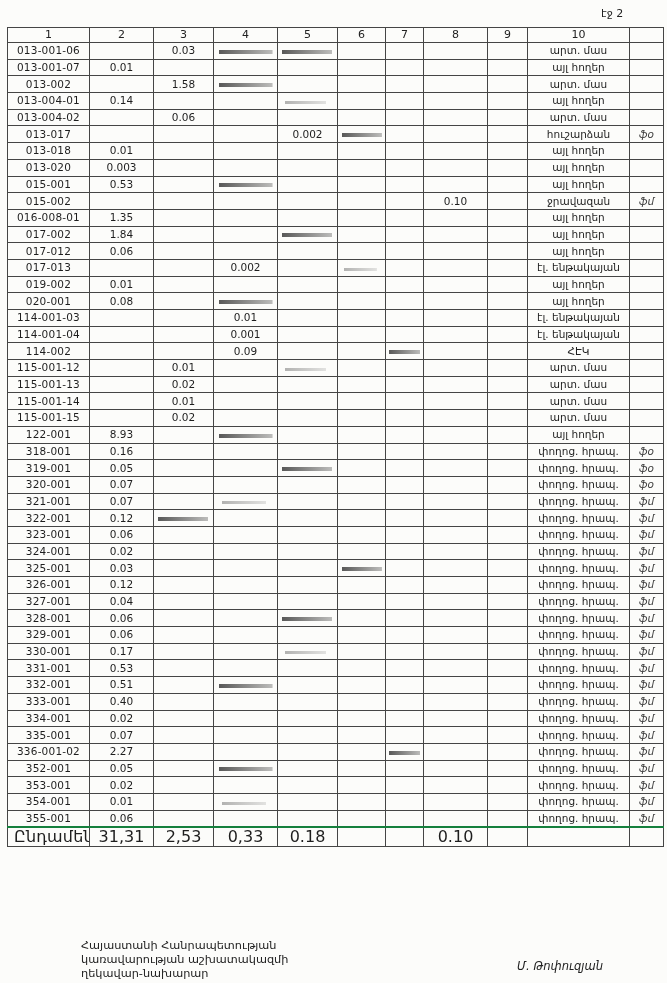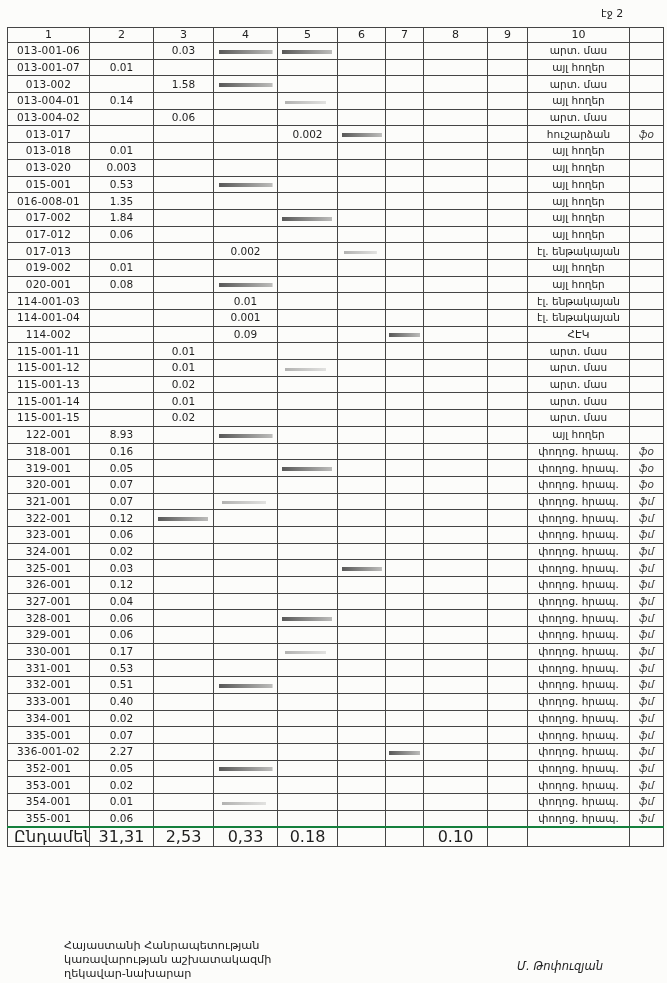--- a/index.html
+++ b/index.html
@@ -75,21 +75,21 @@
   }
   td.smudge-light {
     background-image: linear-gradient(to right, rgba(40,40,40,0.35), rgba(40,40,40,0.12));
     background-size: 70% 3px;
     background-position: 40% 60%;
     background-repeat: no-repeat;
   }
 
   .footer-title {
     position: absolute;
-    left: 64px;
+    left: 81px;
     top: 939px;
     font-size: 11.3px;
     line-height: 1.22;
     color: #222;
   }
   .footer-name {
     position: absolute;
     left: 517px;
     top: 959px;
     font-size: 11.5px;
@@ -245,20 +245,33 @@
           <td class="col-4 smudge"></td>
           <td class="col-5"></td>
           <td class="col-6"></td>
           <td class="col-7"></td>
           <td class="col-8"></td>
           <td class="col-9"></td>
           <td class="col-10">այլ հողեր</td>
           <td class="note-cell"></td>
         </tr>
         <tr>
+          <td class="col-1">015-002</td>
+          <td class="col-2"></td>
+          <td class="col-3"></td>
+          <td class="col-4"></td>
+          <td class="col-5"></td>
+          <td class="col-6"></td>
+          <td class="col-7"></td>
+          <td class="col-8">0.10</td>
+          <td class="col-9"></td>
+          <td class="col-10">ջրավազան</td>
+          <td class="note-cell">ֆմ</td>
+        </tr>
+        <tr>
           <td class="col-1">016-008-01</td>
           <td class="col-2">1.35</td>
           <td class="col-3"></td>
           <td class="col-4"></td>
           <td class="col-5"></td>
           <td class="col-6"></td>
           <td class="col-7"></td>
           <td class="col-8"></td>
           <td class="col-9"></td>
           <td class="col-10">այլ հողեր</td>
@@ -359,33 +372,20 @@
           <td class="col-1">114-002</td>
           <td class="col-2"></td>
           <td class="col-3"></td>
           <td class="col-4">0.09</td>
           <td class="col-5"></td>
           <td class="col-6"></td>
           <td class="col-7 smudge"></td>
           <td class="col-8"></td>
           <td class="col-9"></td>
           <td class="col-10">ՀԷԿ</td>
-          <td class="note-cell"></td>
-        </tr>
-        <tr>
-          <td class="col-1">115-001-11</td>
-          <td class="col-2"></td>
-          <td class="col-3">0.01</td>
-          <td class="col-4"></td>
-          <td class="col-5"></td>
-          <td class="col-6"></td>
-          <td class="col-7"></td>
-          <td class="col-8"></td>
-          <td class="col-9"></td>
-          <td class="col-10">արտ. մաս</td>
           <td class="note-cell"></td>
         </tr>
         <tr>
           <td class="col-1">115-001-12</td>
           <td class="col-2"></td>
           <td class="col-3">0.01</td>
           <td class="col-4"></td>
           <td class="col-5 smudge-light"></td>
           <td class="col-6"></td>
           <td class="col-7"></td>

